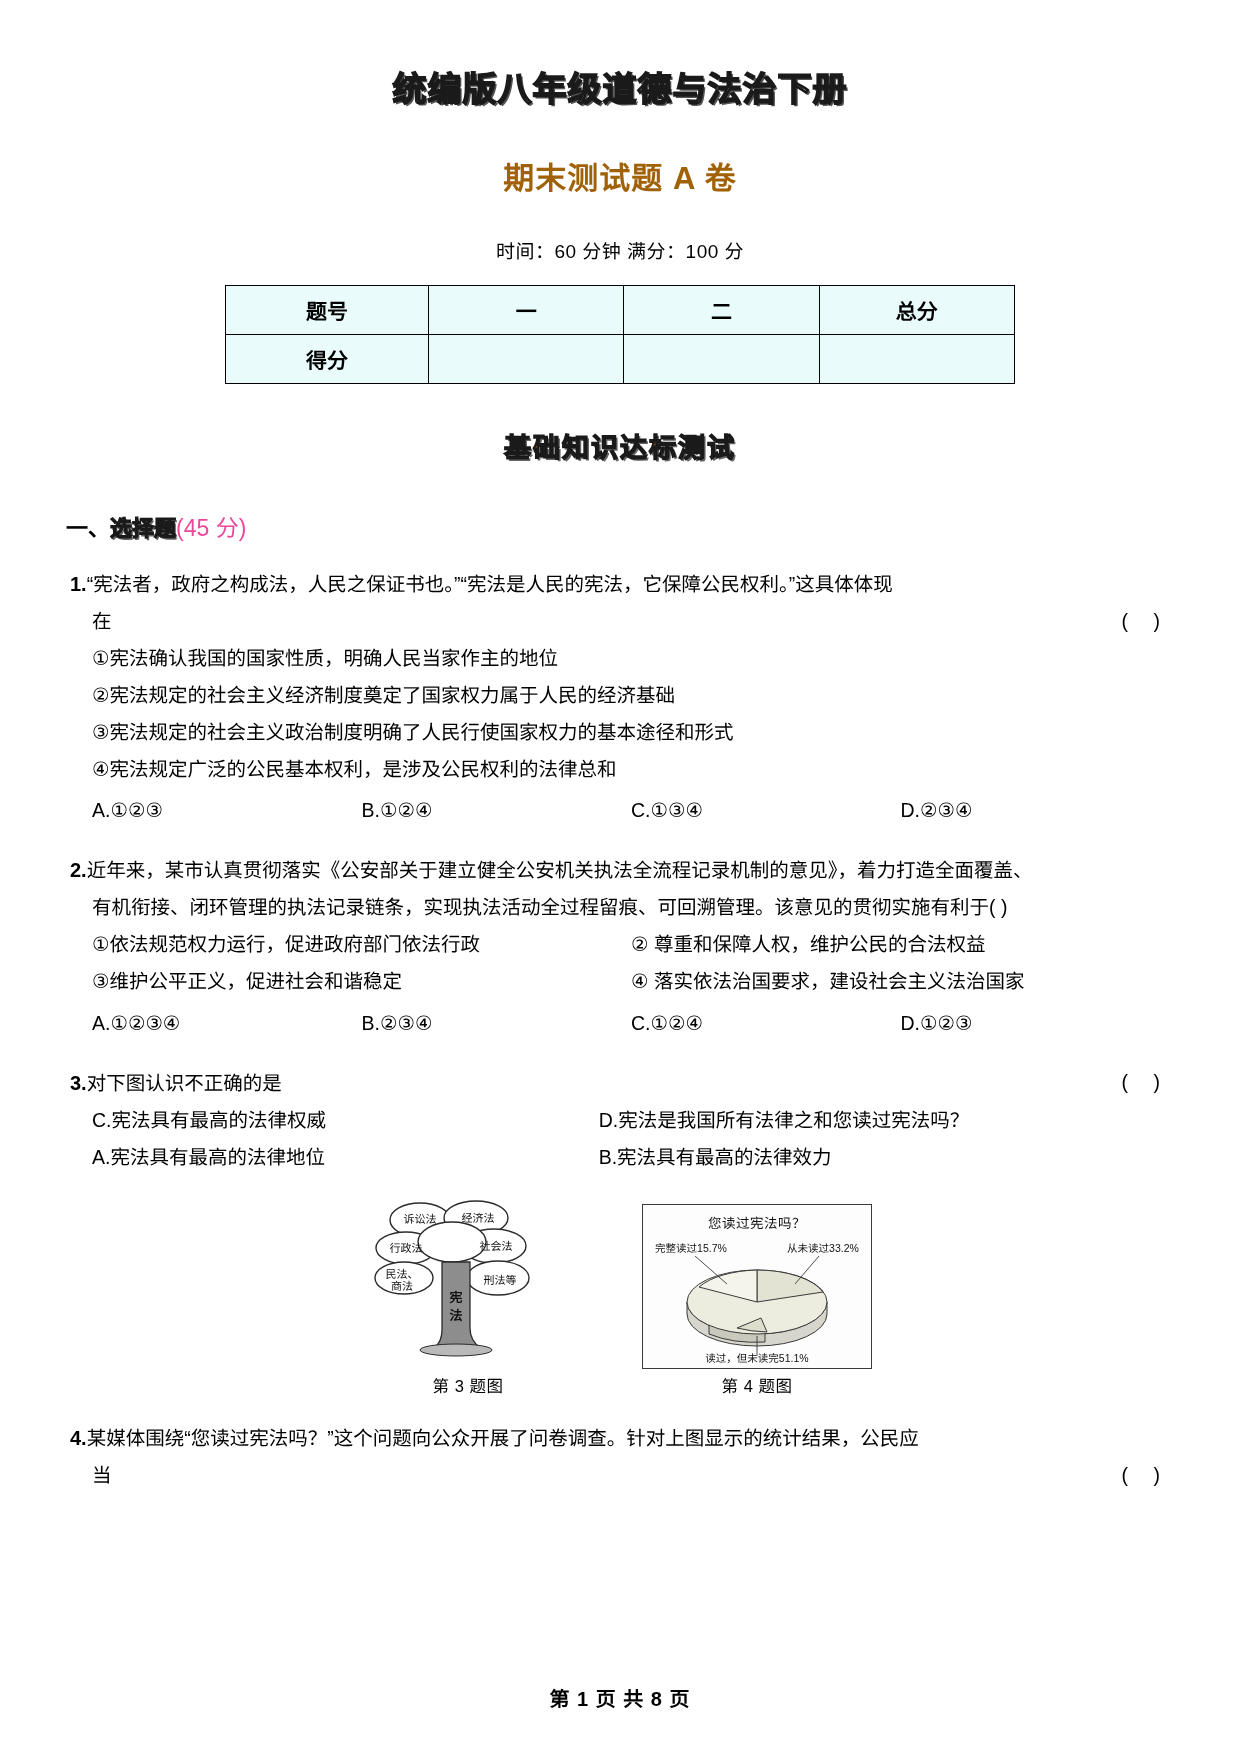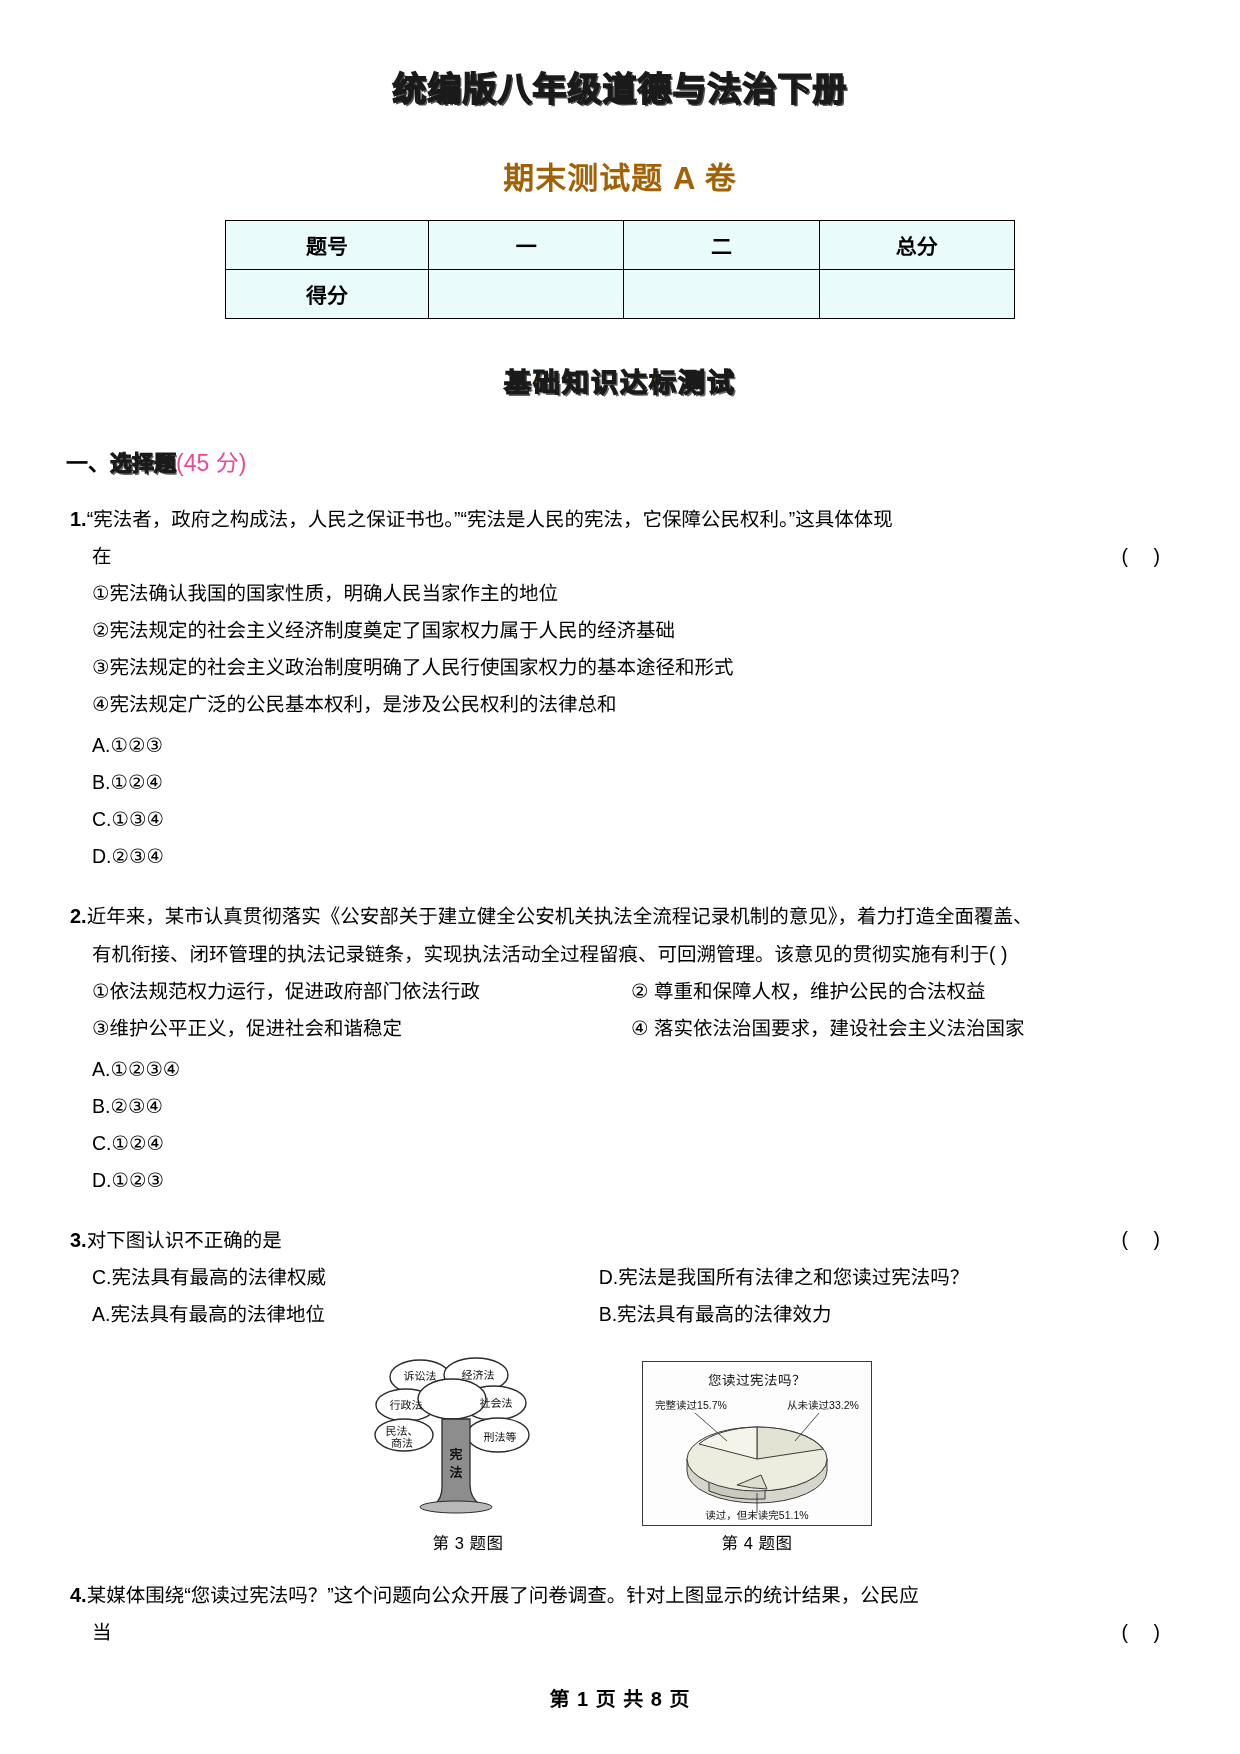--- a/index.html
+++ b/index.html
@@ -138,21 +138,20 @@
     font-size: 19.5px;
   }
 
   
   .opts4 {
     display: flex;
     padding-left: 22px;
     margin-top: 4px;
     font-size: 19.5px;
     line-height: 1.9;
-    flex-direction: column;
   }
   .opts4 > span {
     width: 25%;
     white-space: nowrap;
   }
   .opts2 {
     display: flex;
     padding-left: 22px;
     font-size: 19.5px;
     line-height: 1.9;
@@ -208,20 +207,21 @@
     margin-top: 10px;
   }
 </style>
 </head>
 <body>
 
 <div class="page">
 
   <h1 class="doc-title">统编版八年级道德与法治下册</h1>
   <h2 class="doc-subtitle">期末测试题 A 卷</h2>
+  <p class="doc-meta">时间：60 分钟  满分：100 分</p>
 
   <div class="score-table-wrap">
     <table class="score-table">
       <tbody>
           <tr>
         <td class="lbl">题号</td>
         <td>一</td>
         <td>二</td>
         <td>总分</td>
       </tr>

